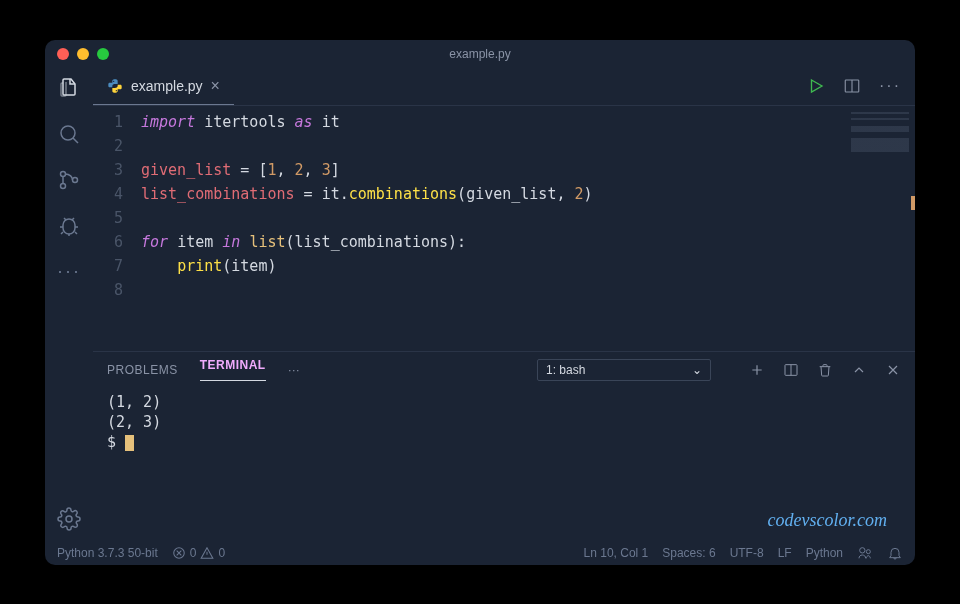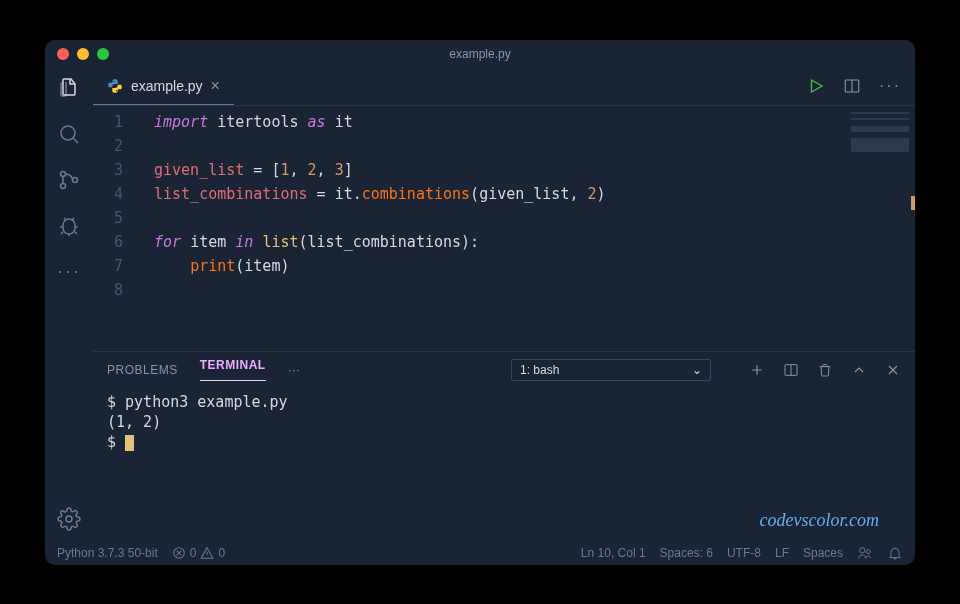--- a/index.html
+++ b/index.html
@@ -72,28 +72,28 @@
       font-size: 14px;
       border-bottom: 1px solid #6b7890;
     }
     .tab-icon { color: #4b8bbe; font-size: 14px; }
     .tab-close { color: #8a93a6; font-size: 16px; }
     .tab-actions { margin-left: auto; display: flex; gap: 18px; padding-right: 14px; color: #8a93a6; }
     .run-icon { color: #3fb950; }
     .editor-wrap { flex: 1; display: flex; min-height: 0; position: relative; }
     .editor { flex: 1; display: flex; font-family: "Menlo","Consolas",monospace; font-size: 15px; line-height: 24px; padding-top: 4px; }
     .gutter { width: 48px; text-align: right; padding-right: 18px; color: #4a5568; user-select: none; }
-    .code { flex: 1; color: #d4d9e1; white-space: pre; margin-left: 13px; }
+    .code { flex: 1; color: #d4d9e1; white-space: pre; }
     .kw { color: #c678dd; font-style: italic; }
     .as { color: #c678dd; font-style: italic; }
     .mod { color: #d4d9e1; }
     .var { color: #e06c75; }
     .num { color: #d19a66; }
     .punct { color: #d4d9e1; }
-    .func { color: #f97316; }
+    .func { color: #fde047; }
     .builtin { color: #e5c07b; }
     .minimap {
       width: 70px;
       position: relative;
     }
     .minimap-content {
       position: absolute; top: 6px; right: 6px;
       width: 58px; height: 40px;
       background: linear-gradient(#3a4558 0 2px, transparent 2px 6px, #3a4558 6px 8px, transparent 8px 14px, #3a4558 14px 16px, #3a4558 18px 20px, transparent 20px 26px, #3a4558 26px 28px, #3a4558 30px 32px);
       opacity: 0.6;
@@ -117,38 +117,38 @@
     .panel-tab { letter-spacing: 0.5px; }
     .panel-tab.active { color: #f0abfc; border-bottom: 1px solid #d4d9e1; padding-bottom: 8px; font-weight: bold; }
     .panel-dots { color: #8a93a6; }
     .terminal-select {
       margin-left: auto;
       background: transparent;
       border: 1px solid #3a4558;
       color: #d4d9e1;
       font-size: 12px;
       padding: 3px 8px;
-      width: 200px;
+      width: 174px;
       border-radius: 2px;
       display:flex; align-items:center; justify-content:space-between;
     }
     .panel-actions { display: flex; gap: 18px; align-items: center; color: #8a93a6; margin-left: 16px; }
     .terminal {
       flex: 1;
       font-family: "Menlo","Consolas",monospace;
       font-size: 15px;
       line-height: 20px;
       color: #d4d9e1;
       padding: 4px 14px;
       white-space: pre;
     }
     .term-cursor { display: inline-block; width: 9px; height: 16px; background: #e5c07b; vertical-align: text-bottom; }
     .watermark {
       position: absolute;
-      right: 36px;
+      right: 28px;
       bottom: 34px;
       color: #61afef;
       font-family: cursive;
       font-size: 18px;
       font-style: italic;
     }
     .statusbar {
       height: 24px;
       display: flex;
       align-items: center;
@@ -293,21 +293,21 @@
                   <path d="M6 15l6-6 6 6"></path>
                 </svg>
             </span>
             <span>
               <svg width="16" height="16" viewBox="0 0 24 24" fill="none" stroke="currentColor" stroke-width="1.8">
                   <path d="M6 6l12 12M18 6L6 18"></path>
                 </svg>
             </span>
           </div>
         </div>
-        <div class="terminal" id="terminal"><div>$ python3 example.py</div><div>(1, 2)</div><div>$ <span class="term-cursor"></span></div></div>
+        <div class="terminal" id="terminal"><div>(1, 2)</div><div>(2, 3)</div><div>$ <span class="term-cursor"></span></div></div>
       </div>
     </div>
   </div>
 
   <div class="watermark">codevscolor.com</div>
 
   <div class="statusbar">
     <span class="status-item">Python 3.7.3 50-bit</span>
     <span class="status-item">
       <svg width="14" height="14" viewBox="0 0 24 24" fill="none" stroke="currentColor" stroke-width="1.8">
@@ -318,21 +318,21 @@
       <svg width="14" height="14" viewBox="0 0 24 24" fill="none" stroke="currentColor" stroke-width="1.8">
           <path d="M12 3 2 21h20L12 3zM12 10v5M12 18h0"></path>
         </svg>
       <span>0</span>
     </span>
     <span class="status-spacer"></span>
     <span class="status-item">Ln 10, Col 1</span>
     <span class="status-item">Spaces: 6</span>
     <span class="status-item">UTF-8</span>
     <span class="status-item">LF</span>
-    <span class="status-item">Spaces</span>
+    <span class="status-item">Python</span>
     <span class="status-item">
       <svg width="16" height="16" viewBox="0 0 24 24" fill="none" stroke="currentColor" stroke-width="1.5">
           <circle cx="8" cy="8" r="4"></circle>
           <circle cx="17" cy="10" r="3"></circle>
           <path d="M3 20c0-3 2-5 5-5s5 2 5 5M14 20c0-2 1.5-4 3-4s3 2 3 4"></path>
         </svg>
     </span>
     <span class="status-item">
       <svg width="16" height="16" viewBox="0 0 24 24" fill="none" stroke="currentColor" stroke-width="1.5">
           <path d="M18 16v-5a6 6 0 1 0-12 0v5l-2 3h16l-2-3zM10 19a2 2 0 0 0 4 0"></path>

